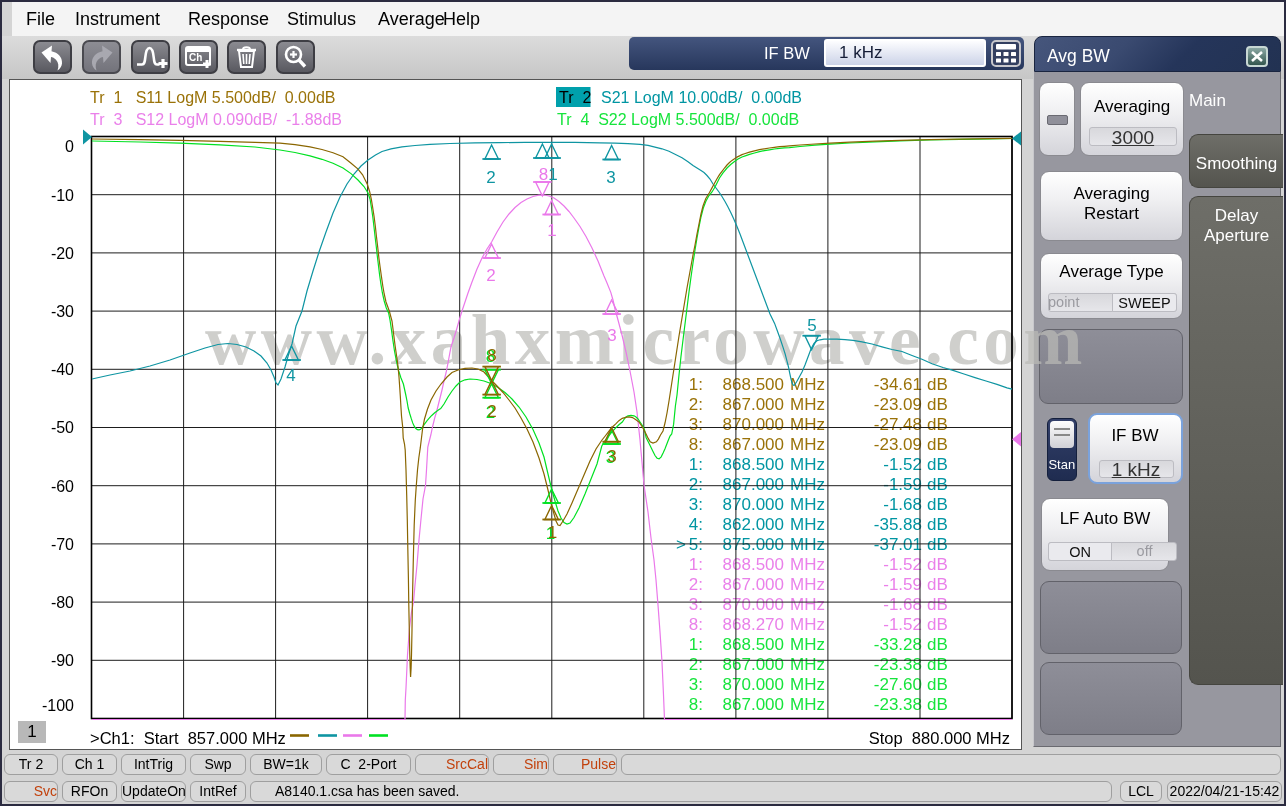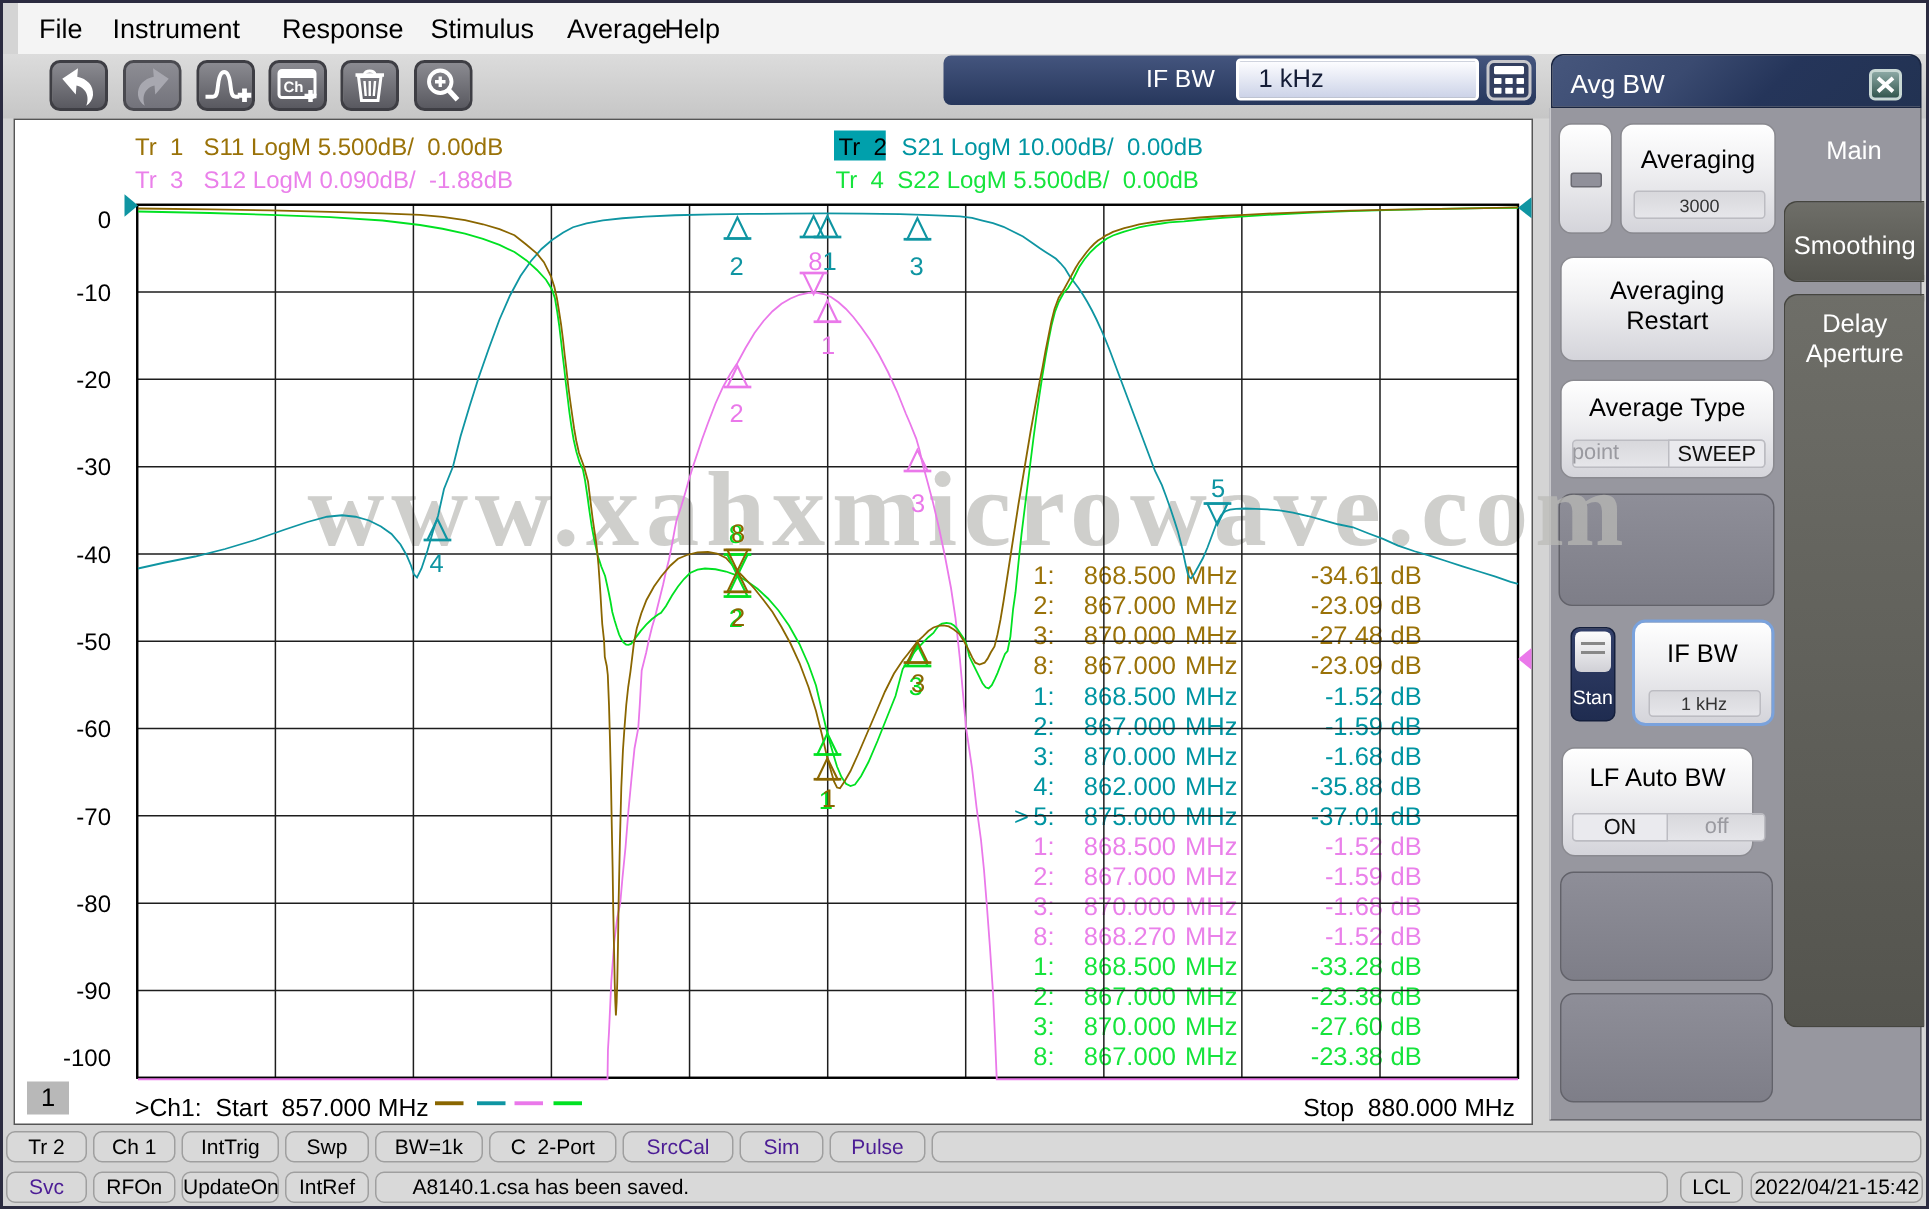--- a/index.html
+++ b/index.html
@@ -14,27 +14,27 @@
 #ifbwfield{position:absolute;left:195px;top:2px;width:162px;height:28px;background:linear-gradient(#fdfdff,#ccd3e8);border-radius:3px;border:2px solid #fff;}
 #ifbwfield span{position:absolute;left:13px;top:2px;font-size:17px;color:#141c36;}
 #keypad{position:absolute;left:362px;top:3px;width:30px;height:27px;background:#333f60;border-radius:5px;border:2px solid #c8c8cc;}
 #avgbar{left:1034px;top:36px;width:247px;height:36px;background:linear-gradient(135deg,#46567c 0%,#3a4a70 35%,#25355a 60%,#223252 100%);border-radius:8px 8px 0 0;border:1px solid #1a2540;}
 #avgbar span{position:absolute;left:12px;top:9px;color:#fff;font-size:17.5px;}
 #closex{position:absolute;left:211px;top:9px;width:22px;height:21px;background:linear-gradient(#8ba8a4,#33564e);border:2px solid #c8d8d4;border-radius:4px;color:#fff;font-size:16px;text-align:center;line-height:16px;font-weight:bold;}
 #chartpanel{left:9px;top:79px;width:1013px;height:671px;background:#fff;border:1px solid #555;}
 #rpanel{left:1033px;top:72px;width:248px;height:675px;background:#97979f;border-left:1px solid #c8c8cc;border-right:1px solid #6a6a70;border-bottom:1px solid #6a6a70;}
 .lbtn{position:absolute;background:linear-gradient(#ffffff,#f0f0f2 40%,#d4d4da);border:1px solid #8a8a90;border-radius:9px;}
 .lbtn .t{position:absolute;width:100%;text-align:center;font-size:17px;color:#000;}
-.sub{position:absolute;background:linear-gradient(#d8d8dc,#e6e6ea);border:1px solid #bcbcc2;border-radius:3px;text-align:center;font-size:12px;color:#333;}
+.sub{position:absolute;background:linear-gradient(#d8d8dc,#e6e6ea);border:1px solid #bcbcc2;border-radius:3px;text-align:center;font-size:19px;color:#333;text-decoration:underline;}
 .blank{position:absolute;background:linear-gradient(#8e8e98,#7e7e88);border:1px solid #62626a;border-radius:9px;}
 .tab{position:absolute;left:155px;width:94px;background:linear-gradient(#6e6e68,#54544e);border:1px solid #45453f;border-right:none;border-radius:9px 0 0 9px;color:#fff;font-size:17px;text-align:center;}
 #statusbar1{left:0;top:752px;width:1286px;height:27px;background:#d4d4d4;}
 #statusbar2{left:0;top:779px;width:1286px;height:27px;background:#d4d4d4;border-bottom:2px solid #33334a;}
 .sbtn{position:absolute;top:2px;height:21px;background:#d9d9d9;border:1px solid #9f9f9f;border-radius:6px;font-size:14px;color:#000;text-align:center;line-height:19px;}
-.sbtn.dis{color:#4c1d95;}
+.sbtn.dis{color:#c2410c;text-align:right;}
 #watermark{left:205px;top:300px;width:960px;font-size:71px;font-weight:bold;font-family:"Liberation Serif",serif;color:rgba(186,186,182,0.7);letter-spacing:4.5px;white-space:nowrap;}
 #chbox{left:18px;top:721px;width:28px;height:22px;background:#b8b8b8;font-size:17px;text-align:center;line-height:22px;color:#000;z-index:5;}
 </style></head>
 <body>
 <div class="abs" id="menubar">
 <span style="left:14px;">File</span>
     <span style="left:63px;">Instrument</span>
     <span style="left:176px;">Response</span>
     <span style="left:275px;">Stimulus</span>
     <span style="left:366px;">Average</span>
@@ -140,21 +140,21 @@
       <div class="sub" style="left:9px;top:45px;width:75px;height:18px;line-height:17px;">1 kHz</div>
     </div>
   <div class="lbtn" style="left:7px;top:426px;width:128px;height:73px;">
       <div class="t" style="top:10px;">LF Auto BW</div>
     <div class="sub" style="left:6px;top:43px;width:129px;height:19px;"></div>
     <div style="position:absolute;left:6px;top:43px;width:64px;height:19px;font-size:14.5px;color:#111;text-align:center;line-height:19px;background:#eaeaee;border-radius:3px 0 0 3px;border:1px solid #bcbcc2;">ON</div>
     <div style="position:absolute;left:70px;top:43px;width:65px;height:19px;font-size:14.5px;color:#9a9aa0;text-align:center;line-height:19px;">off</div>
   </div>
   <div class="blank" style="left:6px;top:509px;width:142px;height:73px;"></div>
   <div class="blank" style="left:6px;top:590px;width:142px;height:73px;"></div>
-  <div style="position:absolute;left:155px;top:19px;width:94px;text-align:center;color:#fff;font-size:17px;">Main</div>
+  <div style="position:absolute;left:155px;top:19px;width:94px;text-align:left;color:#fff;font-size:17px;">Main</div>
   <div class="tab" style="top:61.7px;height:54px;line-height:57px;">Smoothing</div>
   <div class="tab" style="top:123.7px;height:489px;border-radius:9px 0 0 9px;padding-top:9px;">Delay<br>Aperture</div>
 </div>
 <div class="abs" id="chbox">1</div>
 <div class="abs" id="statusbar1">
 <div class="sbtn" style="left:4px;width:54px;">Tr 2</div>
 <div class="sbtn" style="left:62px;width:55px;">Ch 1</div>
 <div class="sbtn" style="left:121px;width:65px;">IntTrig</div>
 <div class="sbtn" style="left:190px;width:56px;">Swp</div>
 <div class="sbtn" style="left:250px;width:72px;">BW=1k</div>

